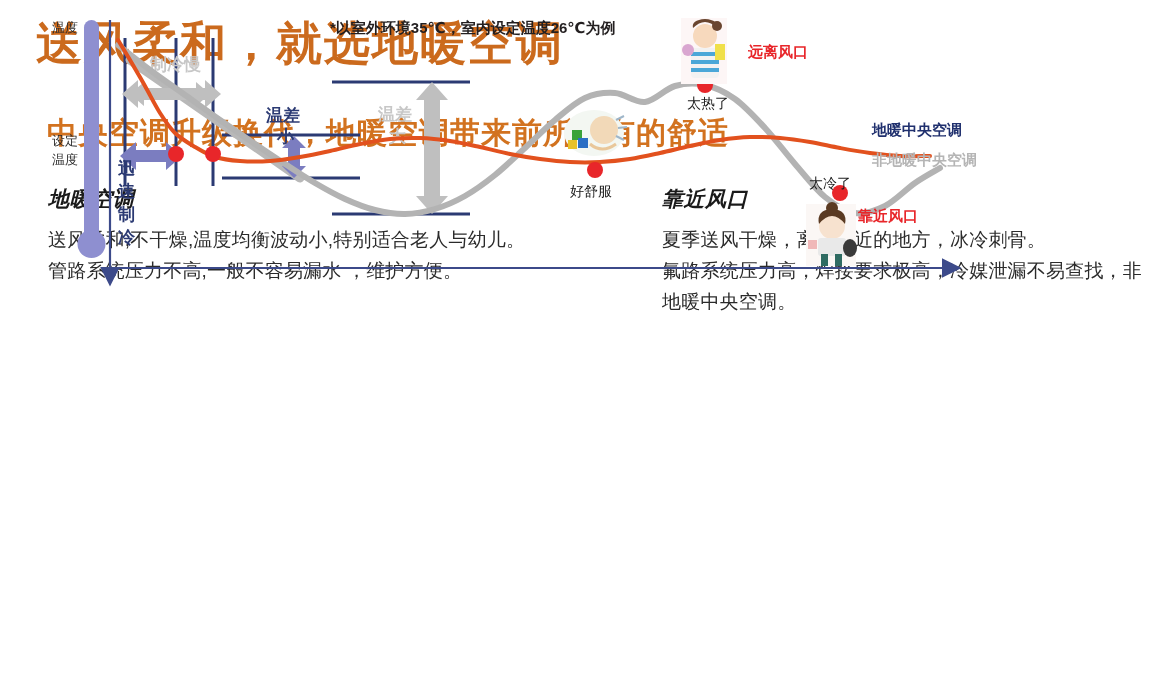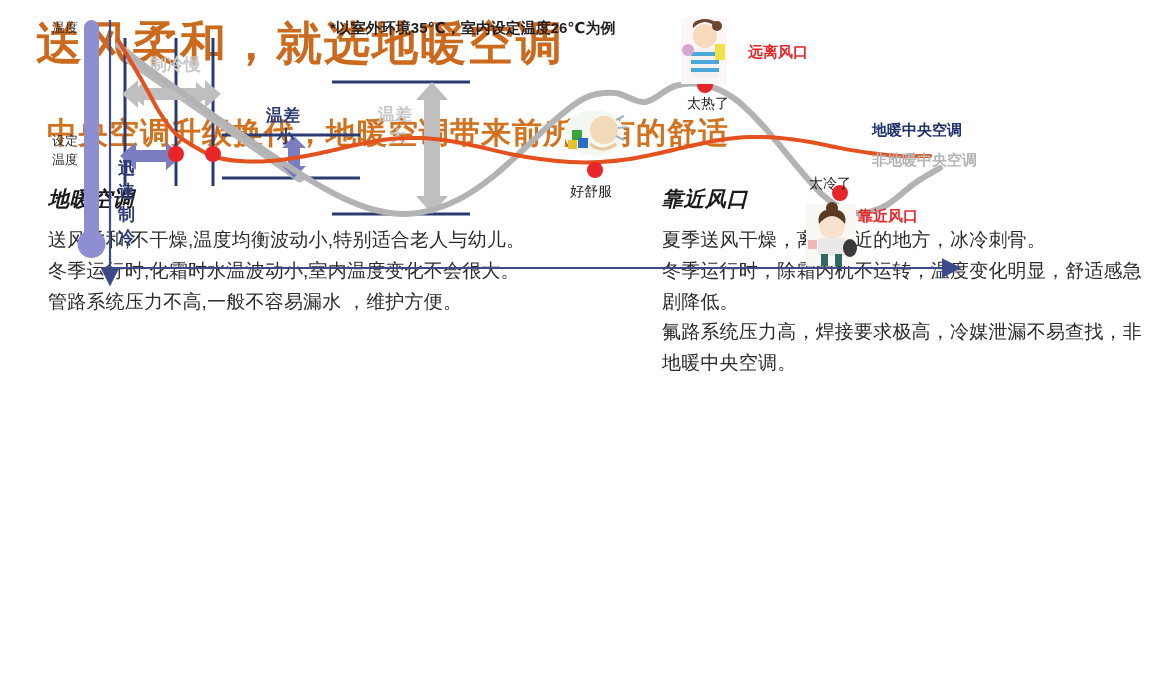--- a/index.html
+++ b/index.html
@@ -57,28 +57,26 @@
 <body>
 
 <div id="page">
 
   <div class="main-title">送风柔和，就选地暖空调</div>
   <div class="sub-title">中央空调升级换代，地暖空调带来前所未有的舒适</div>
 
   <div class="col col-left">
     <div class="col-head">地暖空调</div>
     <div class="col-line">送风柔和,不干燥,温度均衡波动小,特别适合老人与幼儿。</div>
-    <div class="col-line">冬季运行时,化霜时水温波动小,室内温度变化不会很大。</div>
     <div class="col-line">管路系统压力不高,一般不容易漏水 ，维护方便。</div>
   </div>
 
   <div class="col col-right">
     <div class="col-head">靠近风口</div>
     <div class="col-line">夏季送风干燥，离风口近的地方，冰冷刺骨。</div>
-    <div class="col-line">冬季运行时，除霜内机不运转，温度变化明显，舒适感急剧降低。</div>
     <div class="col-line">氟路系统压力高，焊接要求极高，冷媒泄漏不易查找，非地暖中央空调。</div>
   </div>
 
   <div id="chart-wrap">
     <svg width="1150" height="296" viewBox="0 392 1150 296" style="margin-top:-392px">
       <defs>
         <marker id="navyArrow" markerWidth="9" markerHeight="9" refX="1" refY="4.5" orient="auto">
           <path d="M0,0 L9,4.5 L0,9 Z" fill="#3c4a8a"></path>
         </marker>
       </defs>

